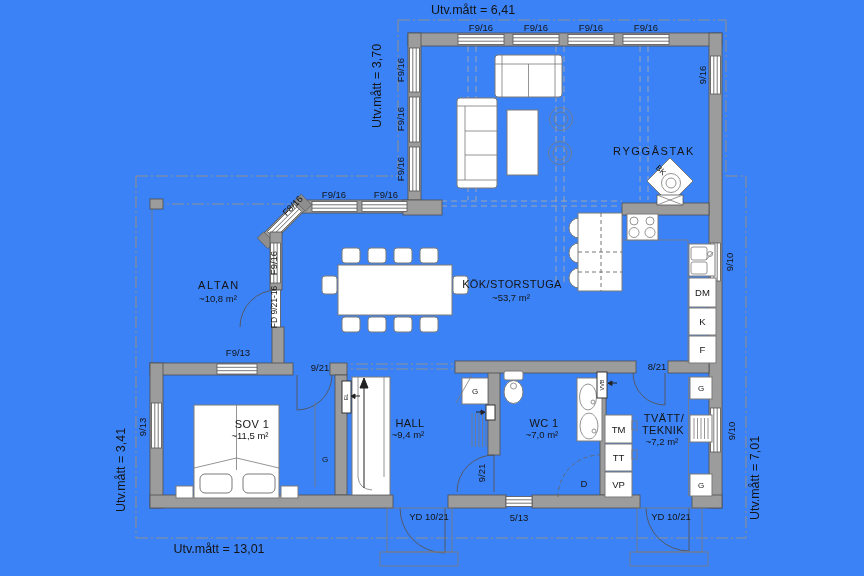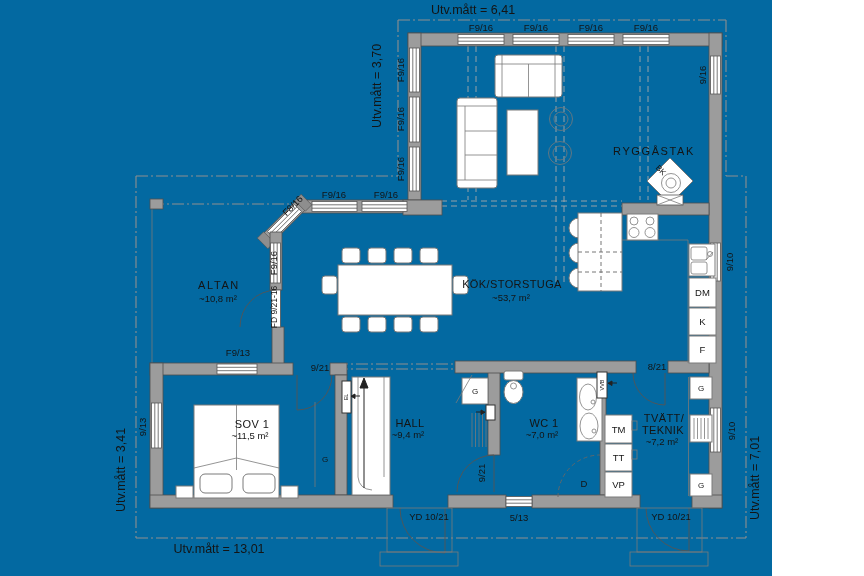--- a/index.html
+++ b/index.html
@@ -1,16 +1,16 @@
 <!DOCTYPE html>
 <html><head>
 <meta charset="utf-8">
 <style>
   html,body{margin:0;padding:0;background:#fff}
-  #plan{position:relative;width:772px;height:576px;background:#0369a1;overflow:hidden}
+  #plan{position:relative;width:864px;height:576px;background:#3b82f6;overflow:hidden}
   svg{position:absolute;left:0;top:0}
   text{font-family:"Liberation Sans",sans-serif;fill:#141414;text-anchor:middle}
   .t12{font-size:12.5px}
   .t11{font-size:11px;letter-spacing:.4px}
   .t9{font-size:9.5px}
   .t85{font-size:8.5px}
   .t8{font-size:8px}
   .t55{font-size:5.5px}
   .sp{letter-spacing:1.6px}
   .wall{fill:#9c9c9c;stroke:#4f4f4f;stroke-width:.8}

